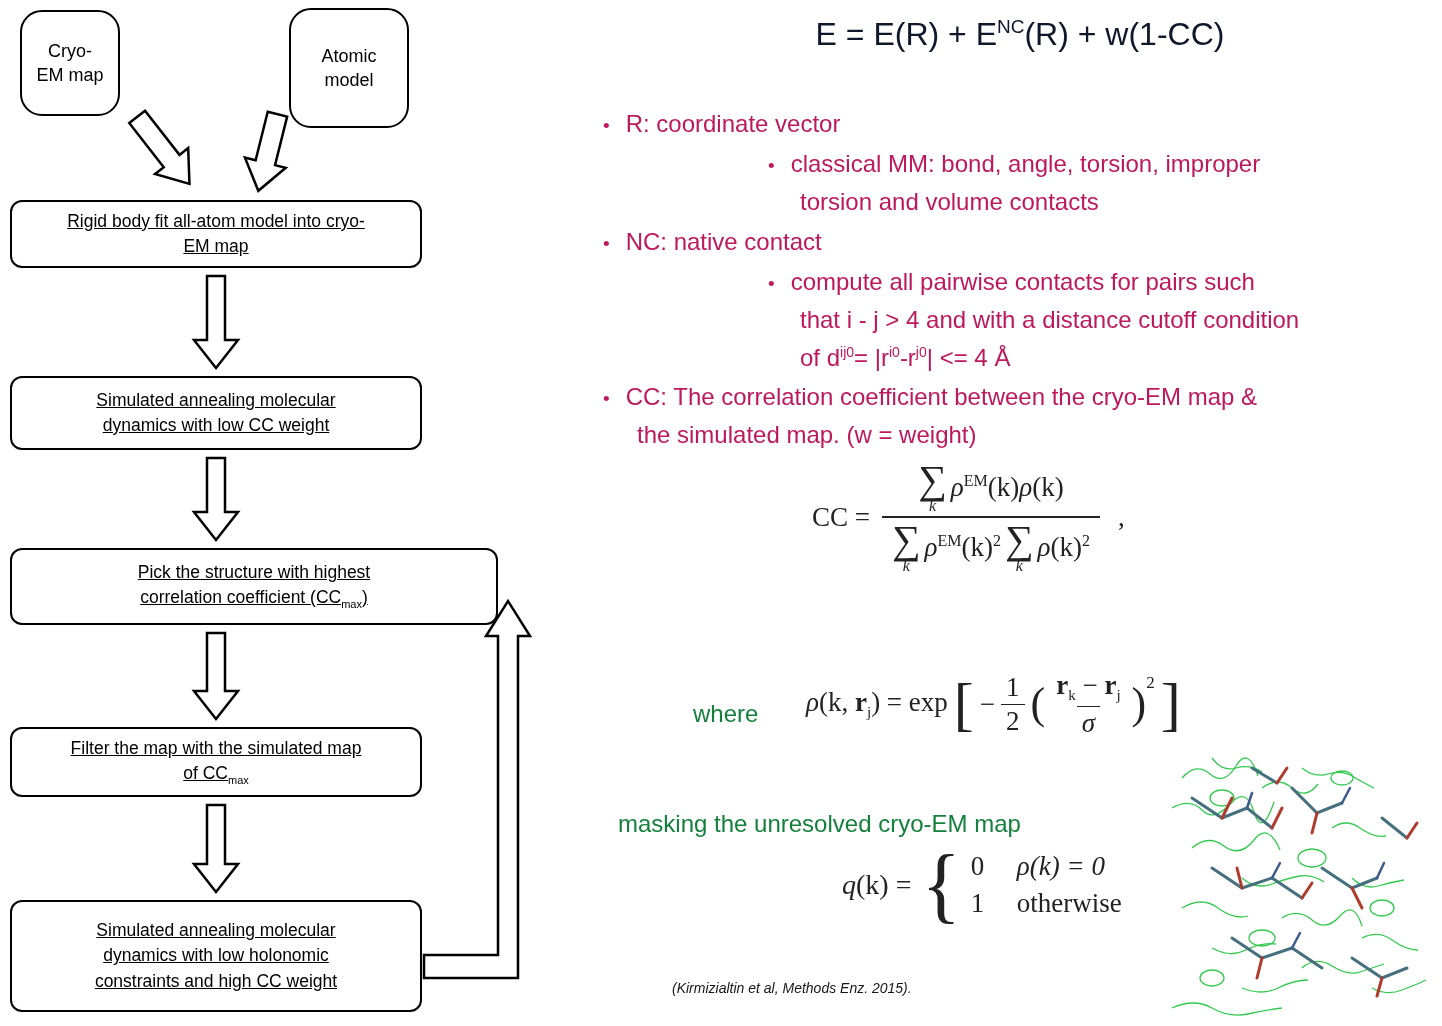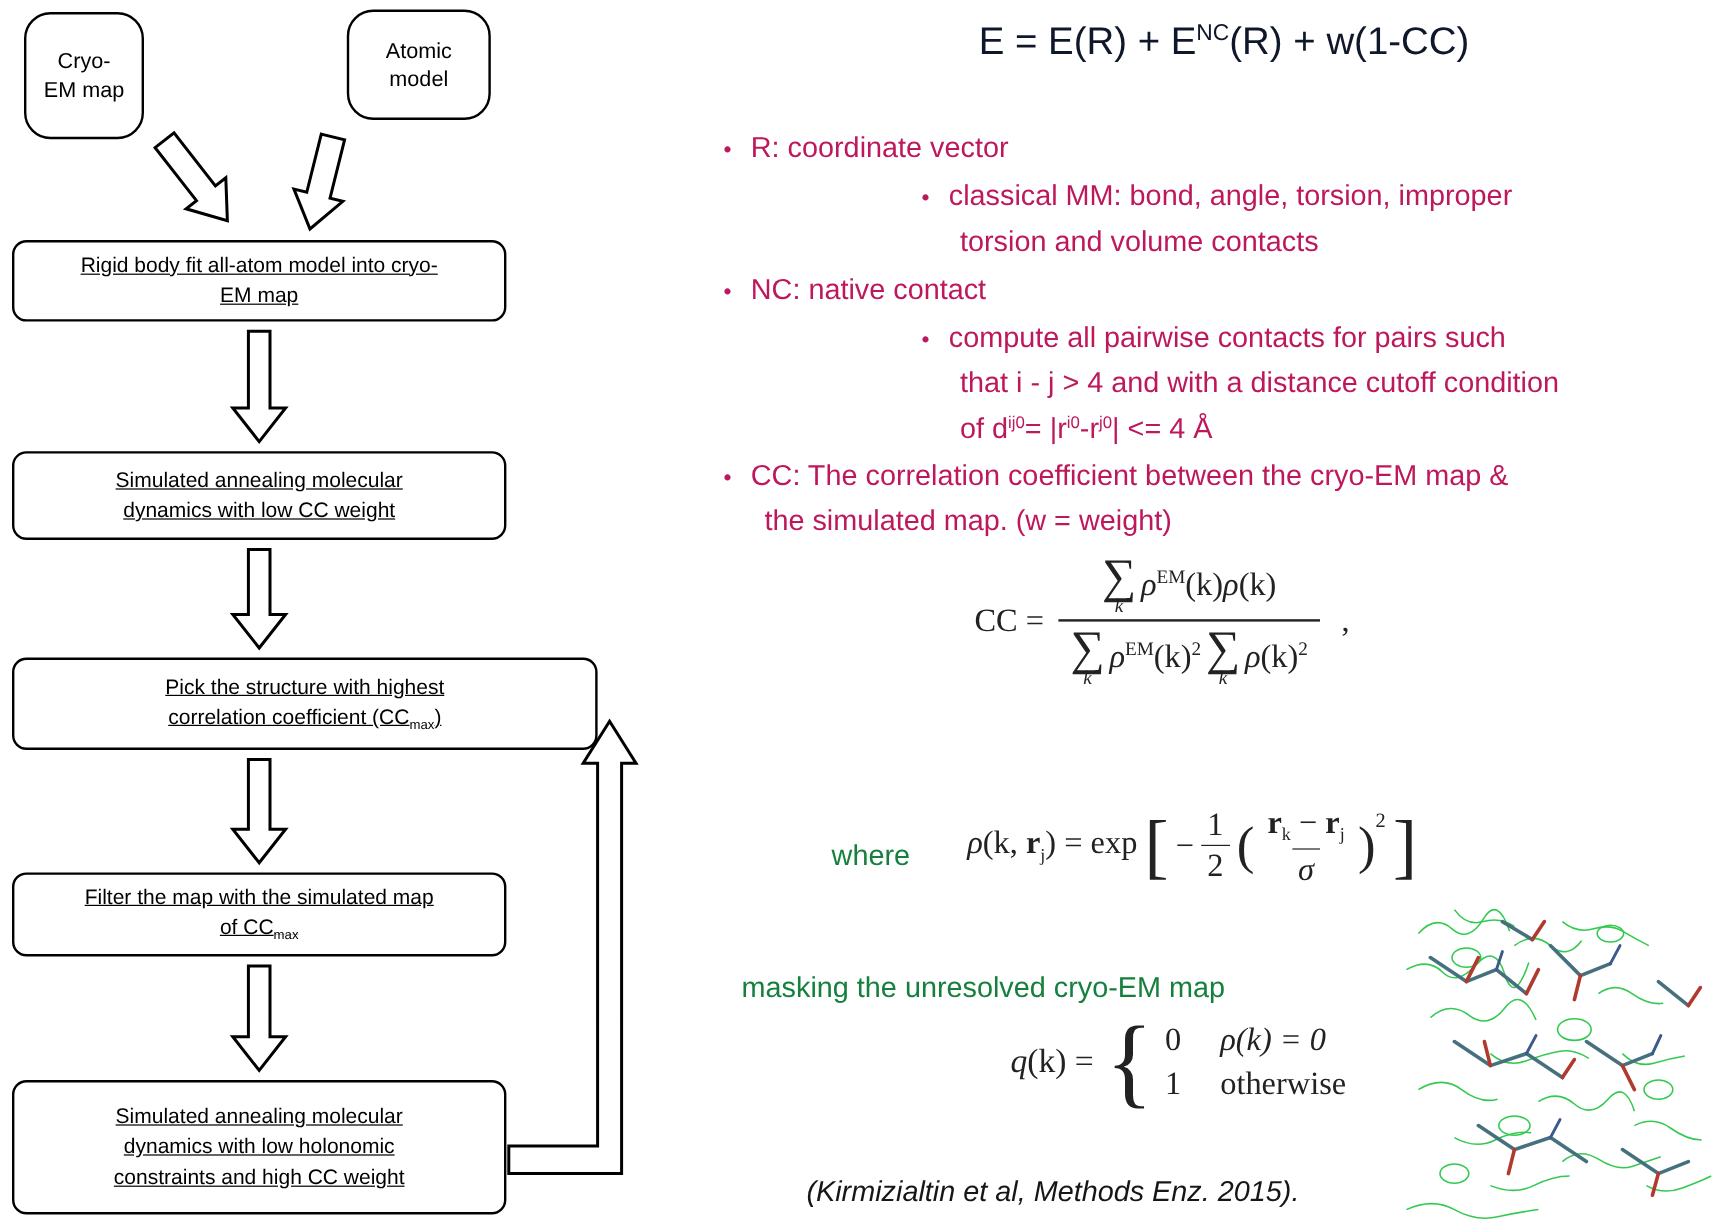--- a/index.html
+++ b/index.html
@@ -18,21 +18,21 @@
   .fbox.step{border-radius:12px;font-size:17.5px;line-height:1.45;padding:4px 14px;text-decoration:underline;}
   .fbox span.ml{white-space:pre-line;}
   .smax{font-size:11px;}
   
   .main-eq{position:absolute;text-align:center;font-size:32px;color:#0f172a;z-index:2;}
   .main-eq sup{font-size:19px;}
   .line{position:absolute;display:flex;align-items:flex-start;font-size:24px;color:#be185d;white-space:nowrap;z-index:2;}
   .line .dot::before{content:"•";font-size:19px;line-height:1.6;margin-right:16px;}
   .line sub{font-size:14px;}
   .plain{position:absolute;font-size:24px;color:#15803d;z-index:2;}
-  .cite{position:absolute;font-size:24px;font-style:italic;color:#161616;z-index:2;}
+  .cite{position:absolute;font-size:14px;font-style:italic;color:#161616;z-index:2;}
   
   .eqserif{font-family:"Liberation Serif",serif;color:#222;}
   .cc-eq{position:absolute;display:flex;align-items:center;gap:12px;font-size:27px;z-index:2;}
   .frac{display:inline-flex;flex-direction:column;align-items:center;}
   .fnum,.fden{display:flex;align-items:center;justify-content:center;gap:4px;padding:2px 10px;}
   .fden{border-top:2px solid #222;}
   .sum{display:inline-flex;flex-direction:column;align-items:center;line-height:1;}
   .sum-s{font-size:40px;line-height:1;}
   .sum-k{font-size:16px;font-style:italic;margin-top:-2px;}
   .term{font-size:27px;}
@@ -70,21 +70,21 @@
     <polygon points="207,633 225,633 225,691 238,691 216,719 194,691 207,691"></polygon>
     <polygon points="207,805 225,805 225,864 238,864 216,892 194,864 207,864"></polygon>
     <path d="M424,955 L498,955 L498,636 L486,636 L508,601 L530,636 L518,636 L518,978 L424,978 Z"></path>
   </g>
 </svg>
 
 <div class="fbox src" style="left:20px;top:10px;width:100px;height:106px">
   <span class="ml">Cryo-
 EM map</span>
 </div>
-<div class="fbox src" style="left:289px;top:8px;width:120px;height:92px">
+<div class="fbox src" style="left:289px;top:8px;width:120px;height:120px">
   <span class="ml">Atomic
 model</span>
 </div>
 
 <div class="fbox step" style="left:10px;top:200px;width:412px;height:68px">
   <span class="ml">Rigid body fit all-atom model into cryo-
 EM map</span>
 </div>
 
 <div class="fbox step" style="left:10px;top:376px;width:412px;height:74px">

